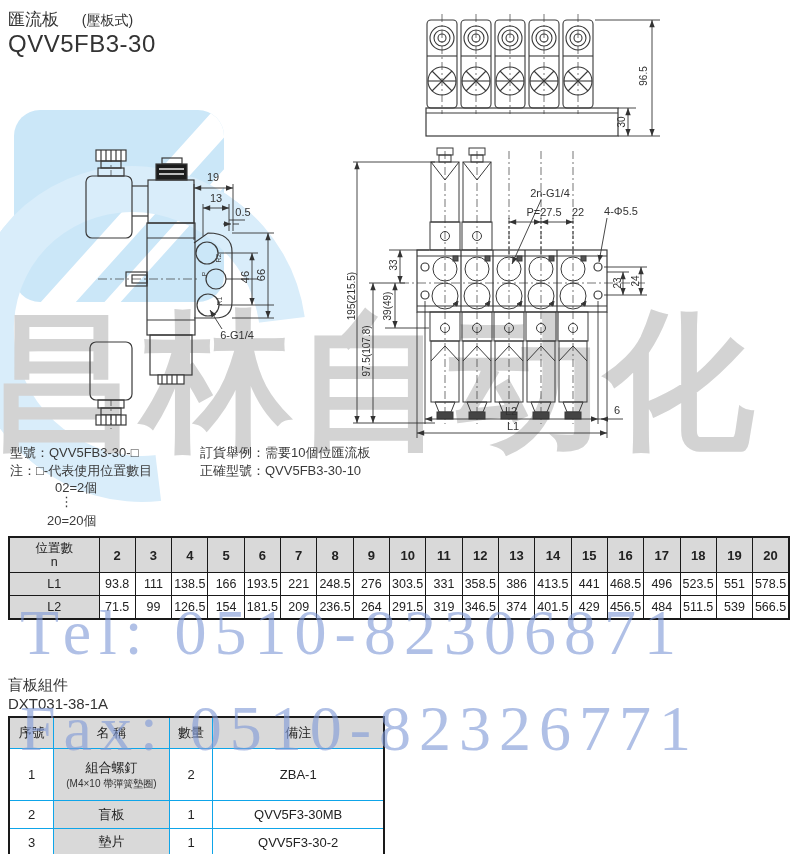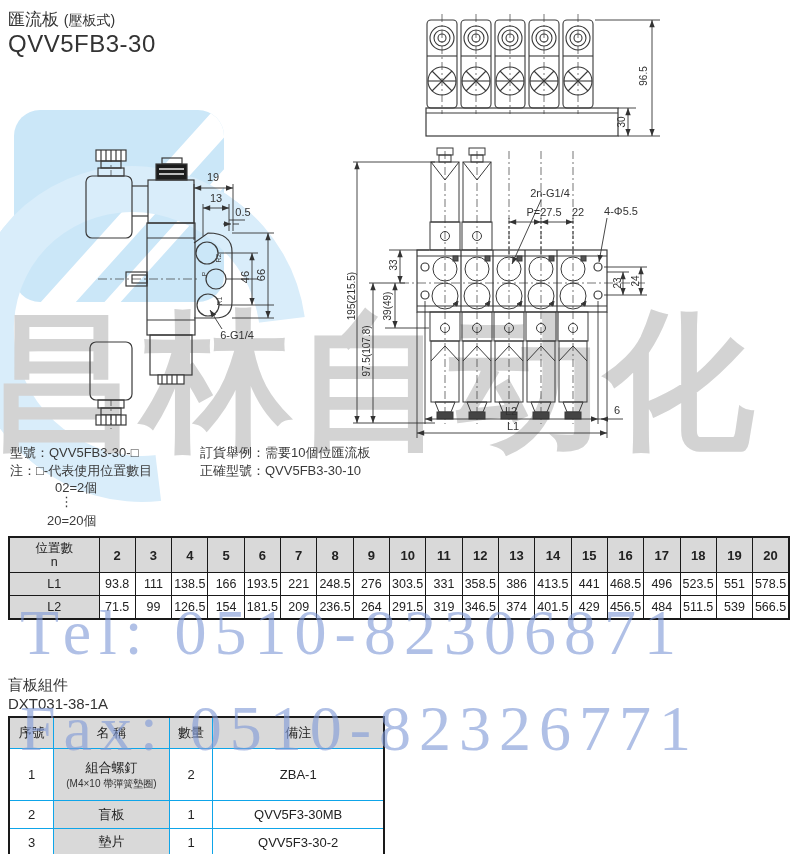--- a/index.html
+++ b/index.html
@@ -16,21 +16,21 @@
             letter-spacing:-6px;white-space:nowrap;z-index:1;}
   .wm-cjk{left:-12px;top:306px;font-size:150px;line-height:1;font-weight:bold;color:#d3d3d3;
           letter-spacing:4px;white-space:nowrap;z-index:1;}
   .wm-tel{left:20px;top:596px;font-family:Liberation Serif, serif;font-size:64px;letter-spacing:8px;
           color:rgba(128,154,214,0.62);white-space:nowrap;z-index:6;}
   .wm-fax{left:20px;top:692px;font-family:"Liberation Serif",serif;font-size:64px;letter-spacing:8px;
           color:rgba(128,154,214,0.62);white-space:nowrap;z-index:6;}
   
   .content{position:absolute;left:0;top:0;width:100%;height:100%;z-index:2;}
   .title1{position:absolute;left:8px;top:8px;font-size:17px;color:#333;}
-  .title1 small{font-size:14px;}
+  .title1 small{font-size:14px;margin-left:18px;}
   .title2{position:absolute;left:8px;top:30px;font-size:24px;color:#333;letter-spacing:0.5px;}
   .drawing{position:absolute;}
   svg{display:block;}
   .dim{position:absolute;font-size:11px;color:#333;white-space:nowrap;transform:translate(-50%,-50%);}
   .dim.rot{transform:translate(-50%,-50%) rotate(-90deg);}
   .dim.small{font-size:10px;}
   .dim.port{font-size:7px;color:#444;transform:translate(-50%,-50%) rotate(-90deg);}
   .ordering{position:absolute;left:0;top:440px;width:100%;font-size:13px;color:#3a3a3a;}
   .ord{position:absolute;white-space:nowrap;}
   

